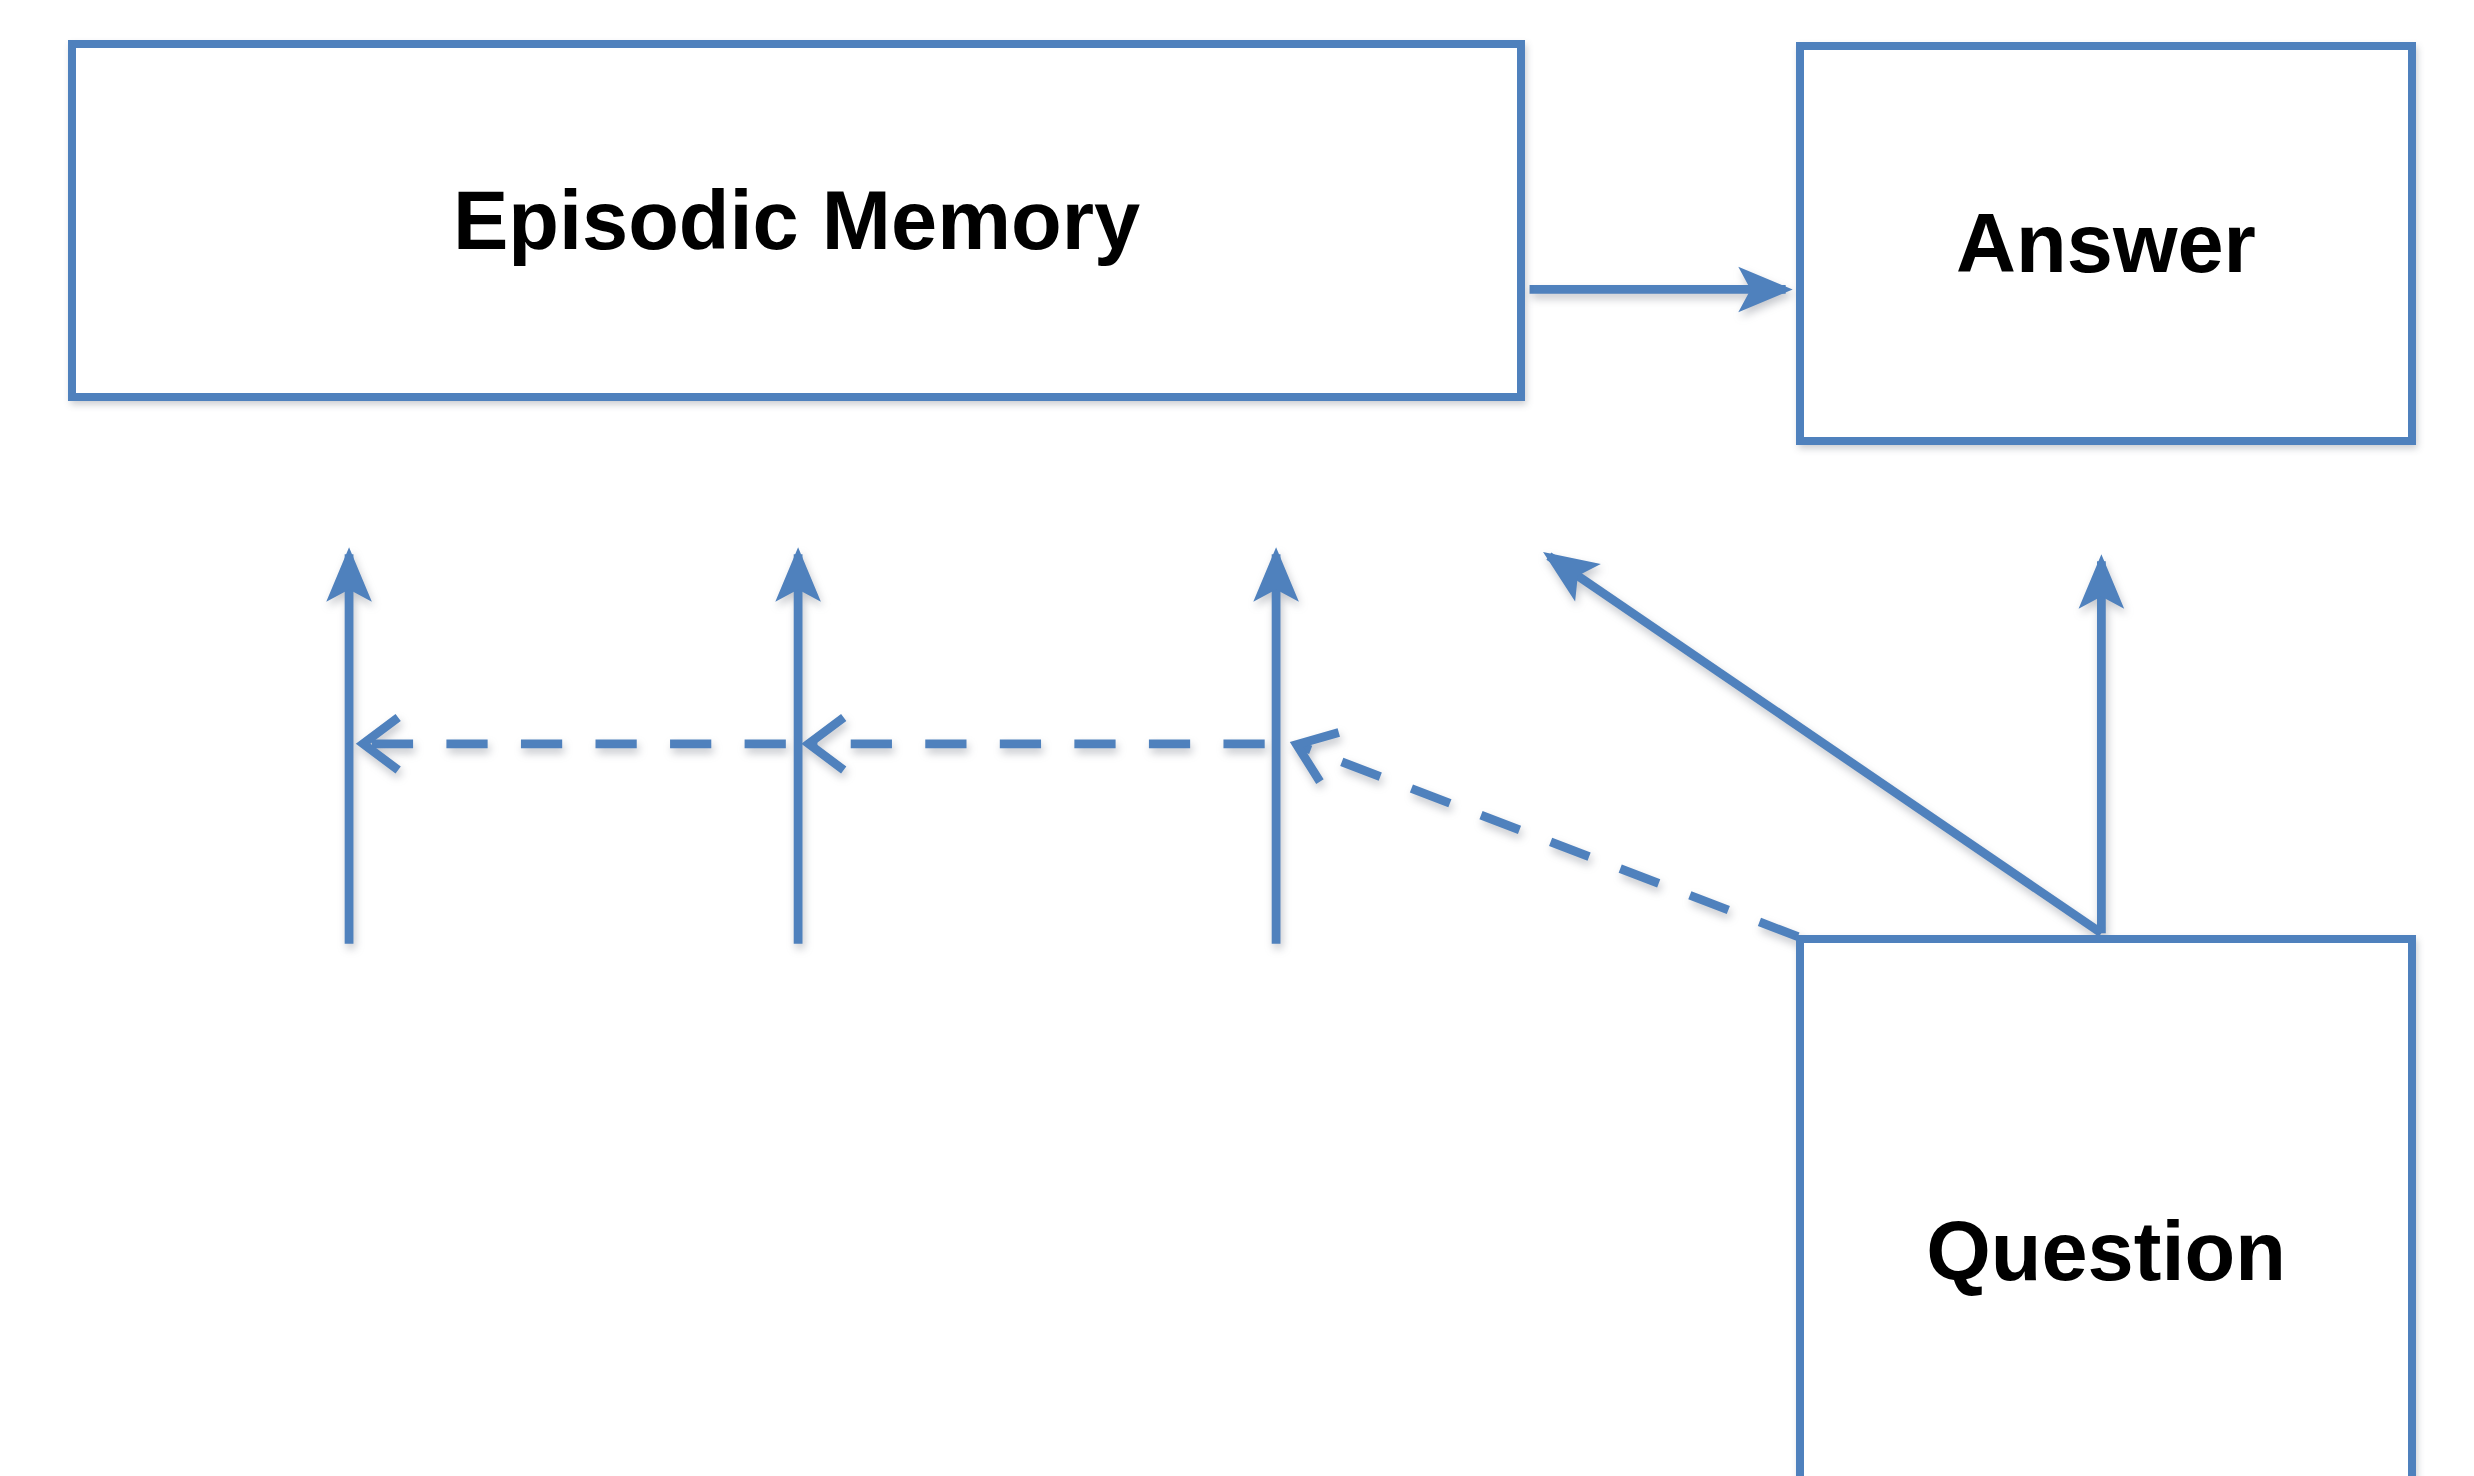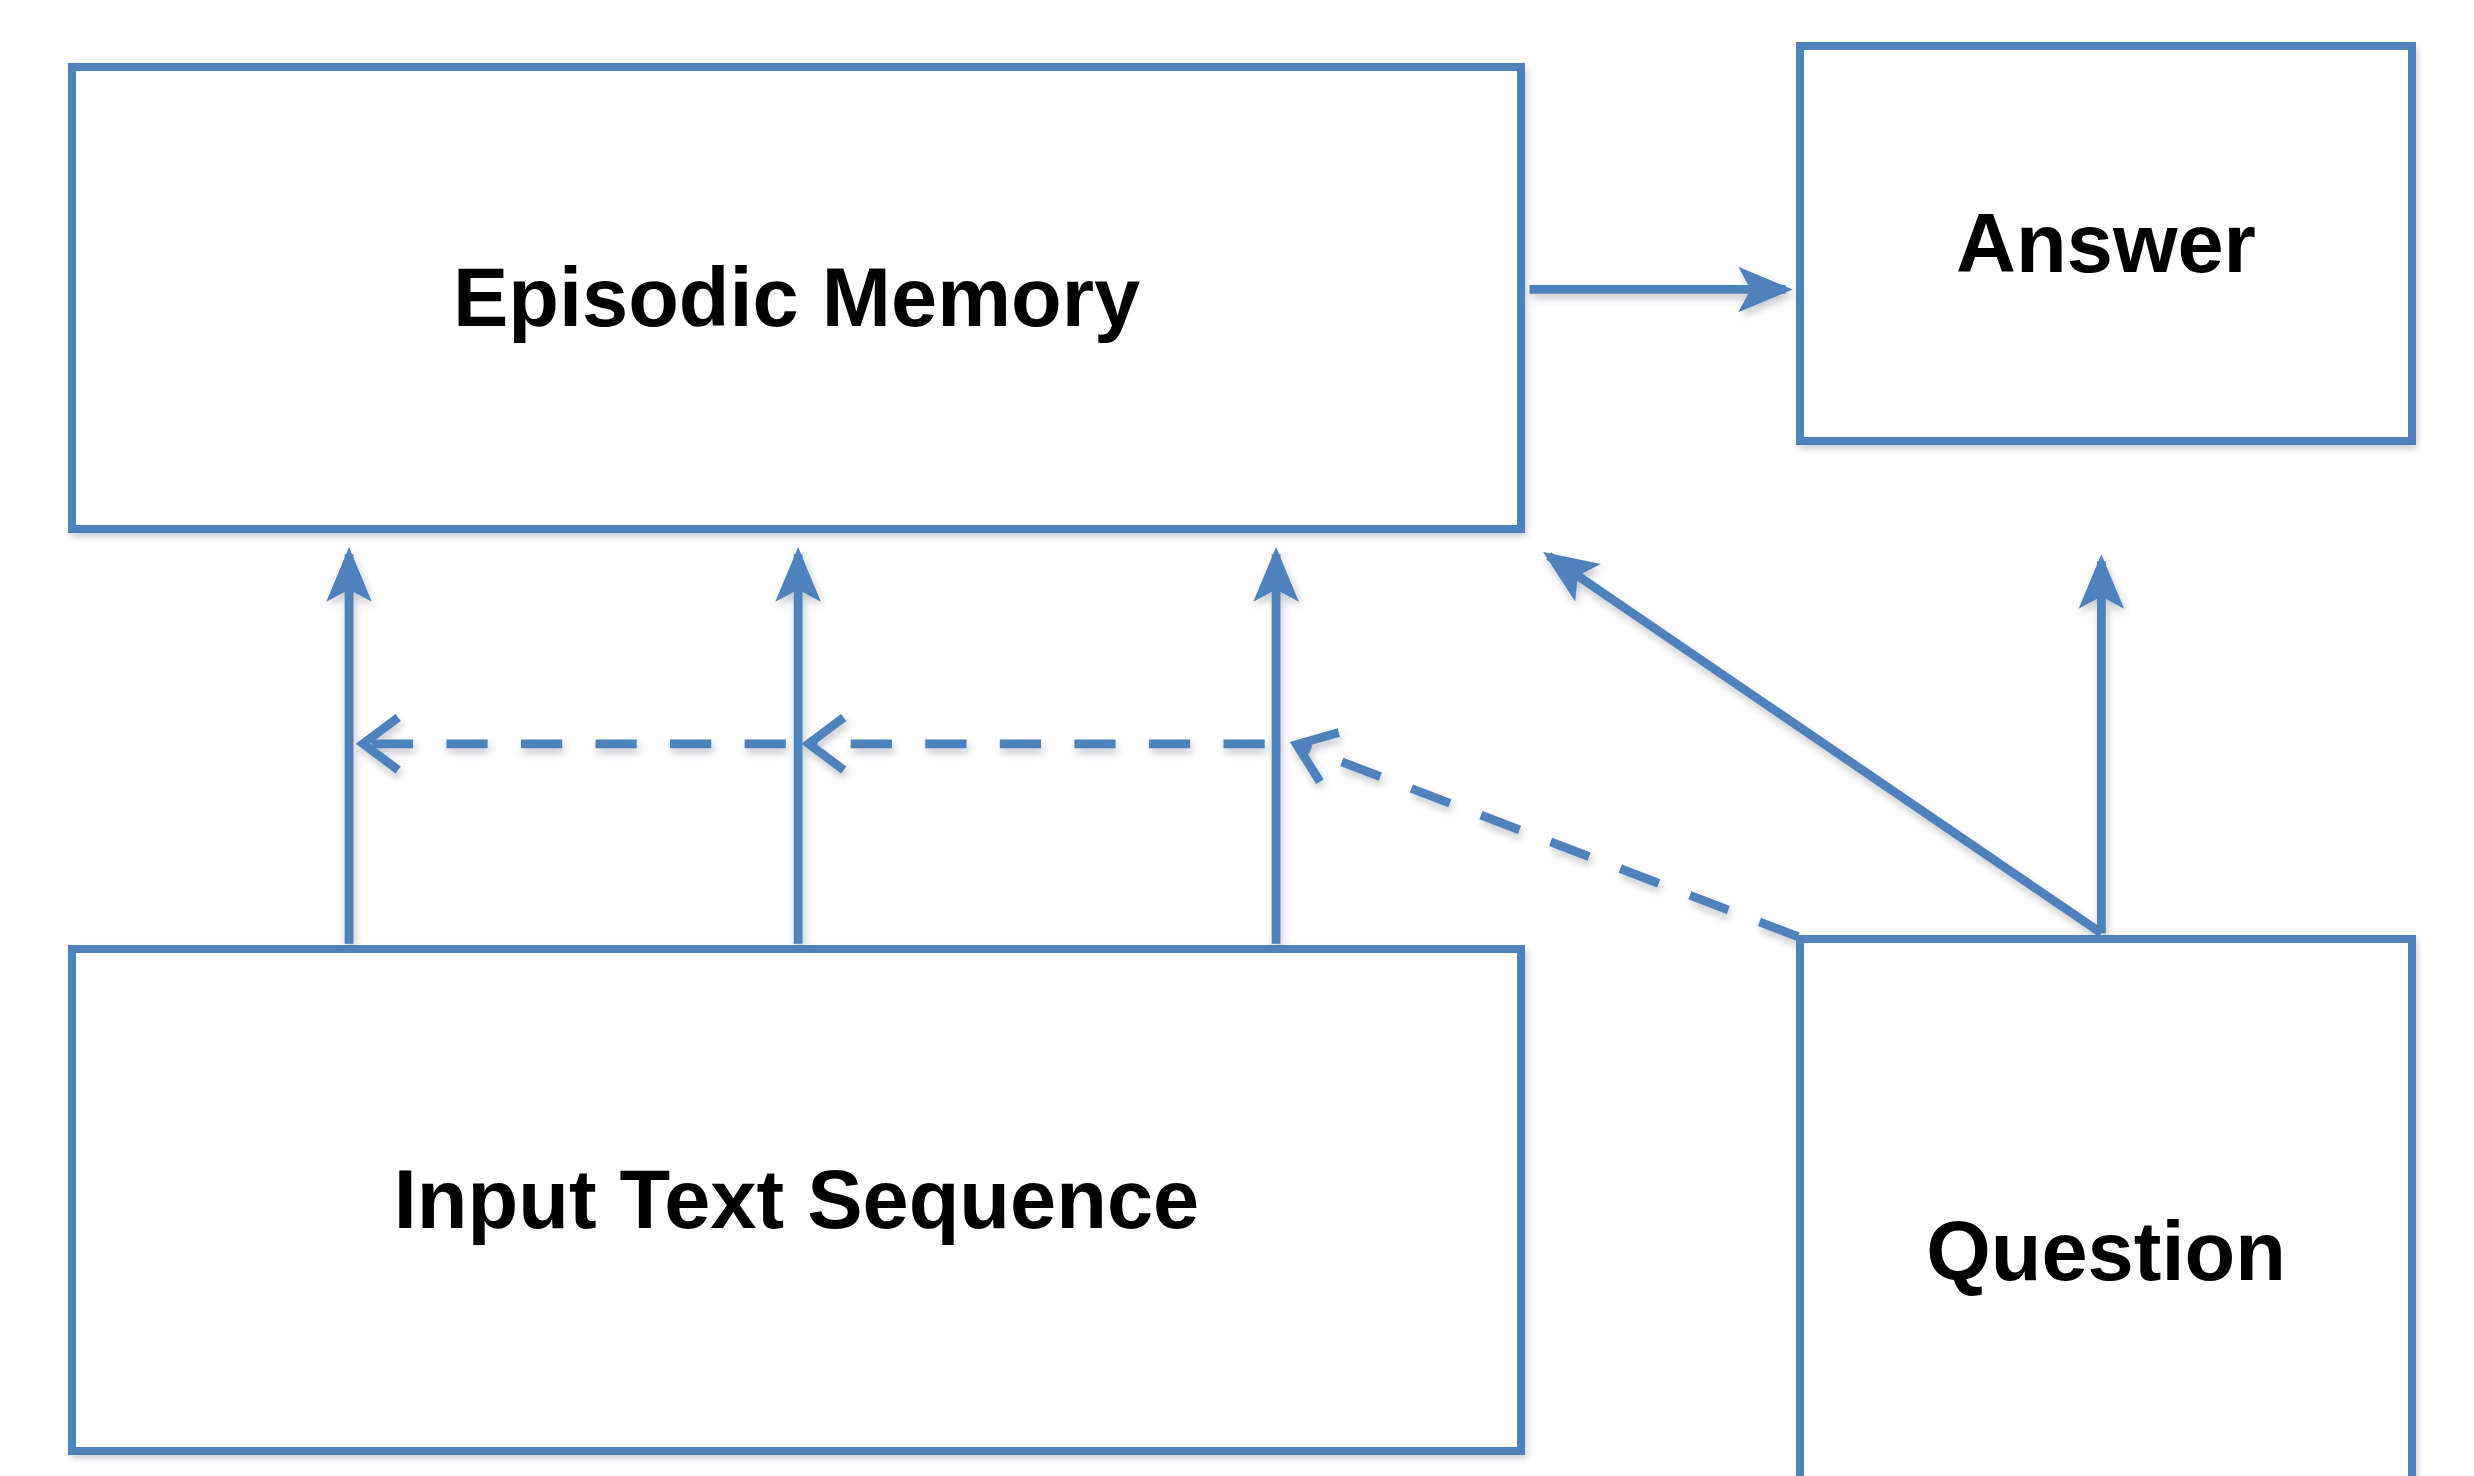--- a/index.html
+++ b/index.html
@@ -42,21 +42,21 @@
     box-shadow: 1.8px 4.4px 7px rgba(70, 75, 90, 0.28);
     display: flex;
     align-items: center;
     justify-content: center;
     color: var(--text);
     font-size: 83px;
     font-weight: 700;
     letter-spacing: 0px;
     white-space: nowrap;
   }
-  .node-episodic-memory { left: 68px;   top: 40px;   width: 1457px; height: 470px; margin-top: 23px; }
+  .node-episodic-memory { left: 68px;   top: 40px;   width: 1457px; height: 361px; }
   .node-answer          { left: 1796px; top: 42px;   width: 620px;  height: 403px; }
   .node-input-text      { left: 68px;   top: 945px; width: 1457px; height: 510px; }
   .node-question        { left: 1796px; top: 935px; width: 620px;  height: 633px; }
 </style>
 </head>
 <body>
 
 <div class="canvas">
 
   <svg class="arrows" viewBox="0 0 2822 1684" xmlns="http://www.w3.org/2000/svg">
@@ -82,22 +82,19 @@
   </svg>
 
   <div class="node node-episodic-memory">
     <span>Episodic Memory</span>
   </div>
 
   <div class="node node-answer">
     <span>Answer</span>
   </div>
 
-  <div class="node node-input-text">
-    <span>Input Text Sequence</span>
-  </div>
 
   <div class="node node-question">
     <span>Question</span>
   </div>
 
 </div>
 
 
 </body></html>

